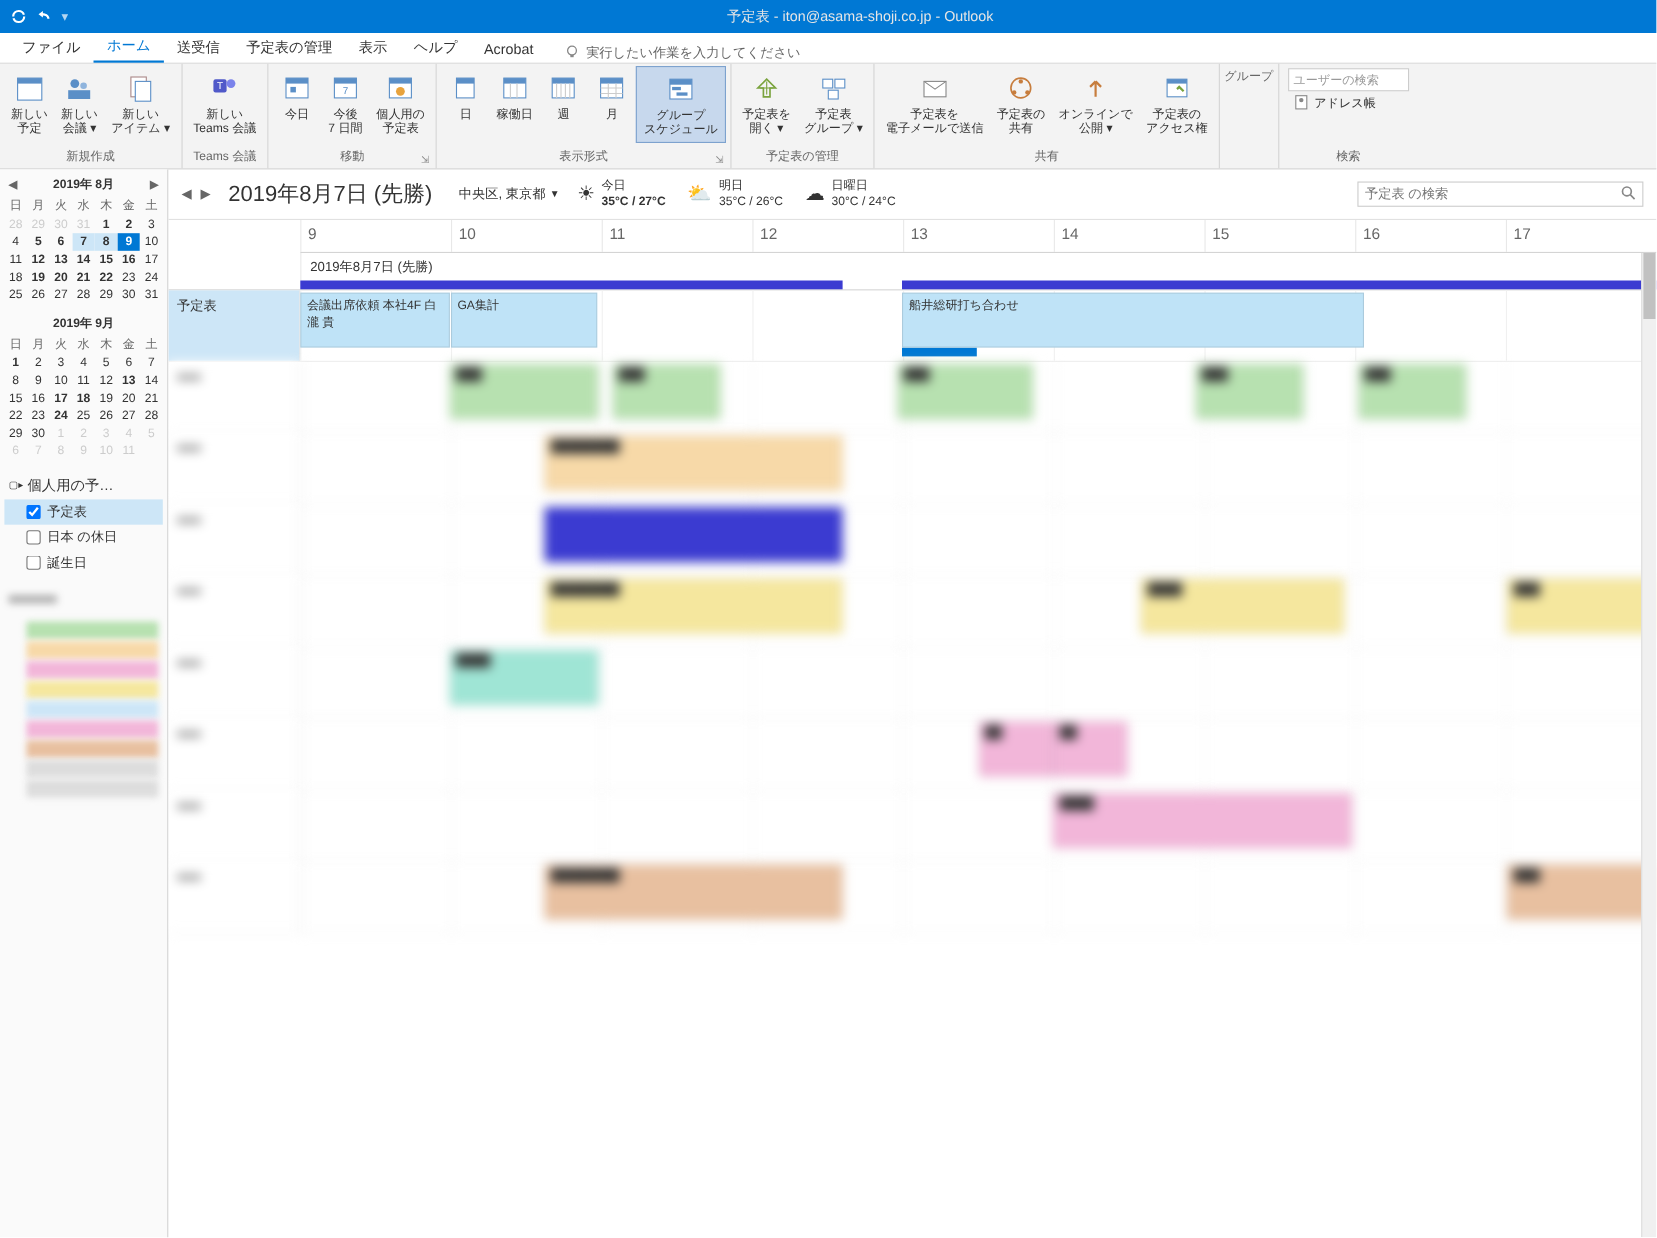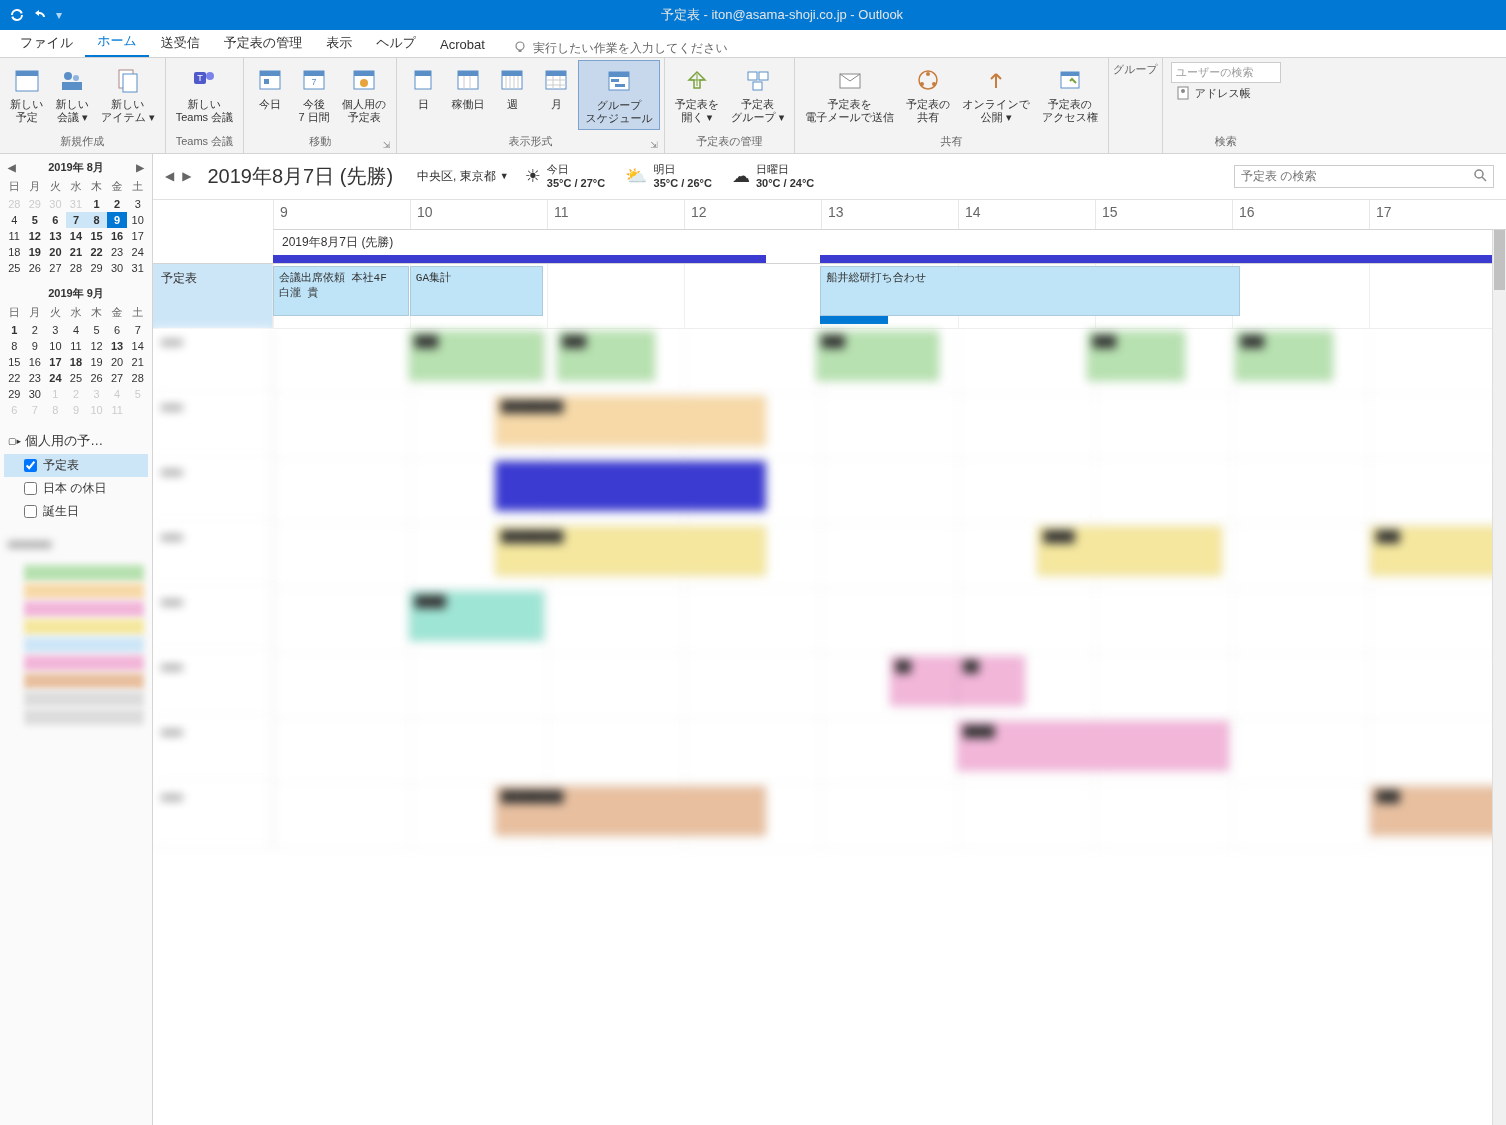--- a/index.html
+++ b/index.html
@@ -72,21 +72,21 @@
 .busy-bar-wrap { height: 8px; margin-left: 120px; position: relative; }
 .busy-bar { position: absolute; height: 8px; background: #3b3bd1; }
 
 .sched-row { display: flex; min-height: 65px; border-bottom: 1px solid #eee; position: relative; }
 .sched-label { width: 120px; padding: 6px 8px; font-size: 12px; background: #fff; border-right: 1px solid #e8e8e8; }
 .sched-label.sel { background: #cde6f7; }
 .sched-cells { flex: 1; position: relative; }
 .sched-grid { position: absolute; inset: 0; display: flex; }
 .sched-grid > div { flex: 1; border-left: 1px solid #f0f0f0; }
 .event { position: absolute; top: 2px; height: 50px; font-size: 11px; padding: 3px 5px; overflow: hidden; border: 1px solid rgba(0,0,0,0.1); }
-.event.lightblue { background: #bfe3f7; font-family: Liberation Mono, monospace; }
+.event.lightblue { background: #bfe3f7; }
 .event.green { background: #b7e1b0; }
 .event.orange { background: #f7d9a8; }
 .event.blue { background: #3b3bd1; color: #fff; }
 .event.yellow { background: #f5e79e; }
 .event.teal { background: #9fe5d5; }
 .event.pink { background: #f2b6d9; }
 .event.salmon { background: #e8c0a0; }
 .blur { filter: blur(5px); }
 .small-bar { position: absolute; height: 8px; background: #0078d4; top: 52px; }
 
@@ -572,28 +572,28 @@
             <span class="w-icon">☀</span>
             <span class="w-text">
               <div>今日</div>
               <div style="font-weight:bold">35°C / 27°C</div>
             </span>
           </div>
           <div class="weather-item">
             <span class="w-icon">⛅</span>
             <span class="w-text">
               <div>明日</div>
-              <div style="font-weight:bold">35°C / 26°C</div>
+              <div style="font-weight:normal">35°C / 26°C</div>
             </span>
           </div>
           <div class="weather-item">
             <span class="w-icon">☁</span>
             <span class="w-text">
               <div>日曜日</div>
-              <div style="font-weight:bold">30°C / 24°C</div>
+              <div style="font-weight:normal">30°C / 24°C</div>
             </span>
           </div>
         </div>
       <div class="search-box">
         <input type="text" placeholder="予定表 の検索" style="">
         <span><svg width="14" height="14" viewBox="0 0 14 14">
               <circle cx="6" cy="6" r="4" fill="none" stroke="#888" stroke-width="1.5"></circle>
               <line x1="9" y1="9" x2="13" y2="13" stroke="#888" stroke-width="1.5"></line>
             </svg></span>
       </div>

